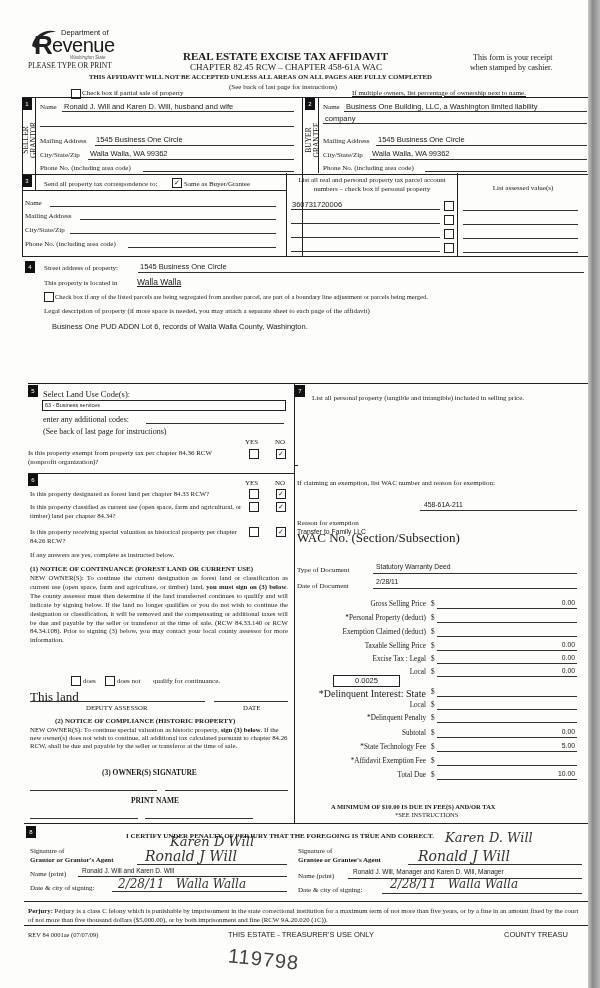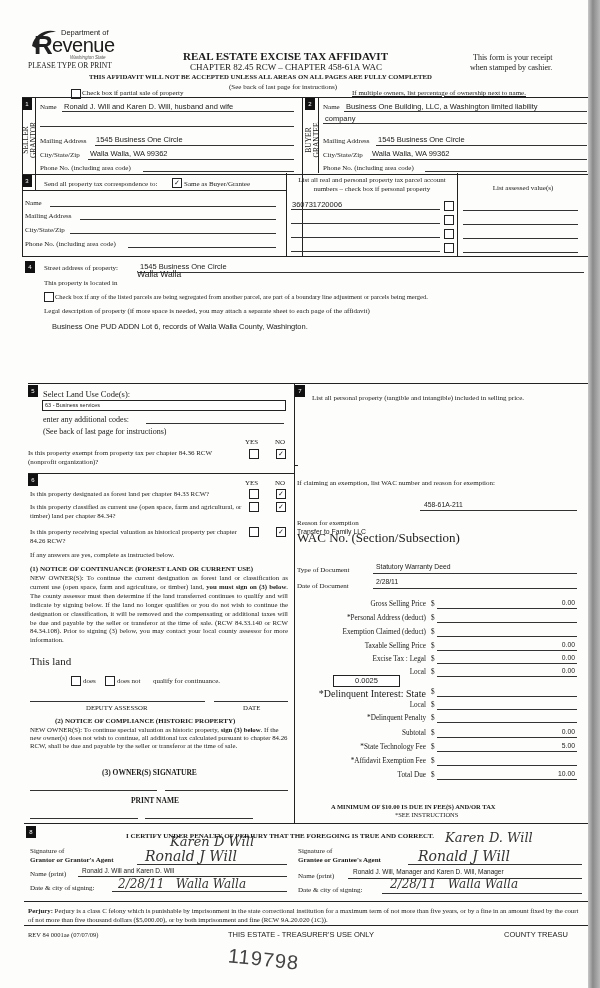--- a/index.html
+++ b/index.html
@@ -136,21 +136,21 @@
   <div class="line" style="left:291px;top:251px;width:149px;"></div>
   <span class="chk" style="left:444px;top:243px;"></span>
   <div class="line" style="left:463px;top:252px;width:115px;"></div>
 </div>
 
 <div class="secnum" style="left:25px;top:261px;">4</div>
 <span class="abs t7" style="left:44px;top:264px;">Street address of property:</span>
 <span class="abs fill" style="left:140px;top:262px;">1545 Business One Circle</span>
 <div class="line" style="left:138px;top:272px;width:446px;"></div>
 <span class="abs t7" style="left:44px;top:279px;">This property is located in</span>
-<span class="abs sans" style="left:137px;top:269px;font-size:8.5px;">Walla Walla</span>
+<span class="abs sans" style="left:137px;top:277px;font-size:8.5px;text-decoration:underline;">Walla Walla</span>
 <span class="chk" style="left:44px;top:292px;"></span>
 <span class="abs nowrap" style="left:55px;top:293px;font-size:6.5px;">Check box if any of the listed parcels are being segregated from another parcel, are part of a boundary line adjustment or parcels being merged.</span>
 <span class="abs nowrap" style="left:44px;top:307px;font-size:7px;">Legal description of property (if more space is needed, you may attach a separate sheet to each page of the affidavit)</span>
 <span class="abs fill" style="left:52px;top:322px;">Business One PUD ADDN Lot 6, records of Walla Walla County, Washington.</span>
 
 <div class="hl" style="left:28px;top:383px;width:560px;"></div>
 <div class="vl" style="left:294px;top:383px;height:440px;"></div>
 
 <div class="secnum" style="left:28px;top:385px;">5</div>
 <span class="abs t85" style="left:43px;top:389px;">Select Land Use Code(s):</span>
@@ -184,21 +184,21 @@
 <div>
   <span class="abs" style="left:30px;top:527px;font-size:6.8px;width:210px;line-height:9px;">Is this property receiving special valuation as historical property per chapter 84.26 RCW?</span>
   <span class="chk" style="left:249px;top:527px;"></span>
   <span class="chk" style="left:276px;top:527px;">✓</span>
 </div>
 <span class="abs" style="left:30px;top:551px;font-size:6.8px;">If any answers are yes, complete as instructed below.</span>
 <span class="abs b nowrap" style="left:30px;top:565px;font-size:7px;">(1) NOTICE OF CONTINUANCE  (FOREST LAND OR CURRENT USE)</span>
 <div class="abs" style="left:30px;top:574px;width:258px;font-size:6.8px;line-height:8.9px;text-align:justify;">
   <span>NEW OWNER(S): To continue the current designation as forest land or classification as current use (open space, farm and agriculture, or timber) land, </span><span class="b">you must sign on (3) below</span><span>. The county assessor must then determine if the land transferred continues to qualify and will indicate by signing below. If the land no longer qualifies or you do not wish to continue the designation or classification, it will be removed and the compensating or additional taxes will be due and payable by the seller or transferor at the time of sale. (RCW 84.33.140 or RCW 84.34.108). Prior to signing (3) below, you may contact your local county assessor for more information.</span>
 </div>
-<span class="abs" style="left:30px;top:655px;font-size:11px;">This land</span>
+<span class="abs" style="left:30px;top:689px;font-size:13px;">This land</span>
 <span class="chk" style="left:71px;top:676px;"></span>
 <span class="abs" style="left:83px;top:677px;font-size:7px;">does</span>
 <span class="chk" style="left:105px;top:676px;"></span>
 <span class="abs" style="left:117px;top:677px;font-size:7px;">does not</span>
 <span class="abs" style="left:153px;top:677px;font-size:7px;">qualify for continuance.</span>
 
 <div class="line" style="left:30px;top:701px;width:175px;"></div>
 <div class="line" style="left:214px;top:701px;width:74px;"></div>
 <span class="abs" style="left:86px;top:704px;font-size:6.8px;">DEPUTY ASSESSOR</span>
 <span class="abs" style="left:243px;top:704px;font-size:6.8px;">DATE</span>
@@ -235,21 +235,21 @@
 </div>
 
 <div id="fee-rows">
     <div>
       <span class="abs right nowrap" style="left: 300px; top: 600px; width: 126px; font-size: 7.2px;">Gross Selling Price</span>
       <span class="abs" style="left: 431px; top: 600px; font-size: 7.2px;">$</span>
       <span class="abs fill right" style="left: 437px; top: 599px; width: 138px; font-size: 6.8px;">0.00</span>
       <div class="line" style="left: 437px; top: 608px; width: 140px;"></div>
     </div>
     <div>
-      <span class="abs right nowrap" style="left: 300px; top: 614px; width: 126px; font-size: 7.2px;">*Personal Address (deduct)</span>
+      <span class="abs right nowrap" style="left: 300px; top: 614px; width: 126px; font-size: 7.2px;">*Personal Property (deduct)</span>
       <span class="abs" style="left: 431px; top: 614px; font-size: 7.2px;">$</span>
       <span class="abs fill right" style="left: 437px; top: 613px; width: 138px; font-size: 6.8px;"></span>
       <div class="line" style="left: 437px; top: 622px; width: 140px;"></div>
     </div>
     <div>
       <span class="abs right nowrap" style="left: 300px; top: 628px; width: 126px; font-size: 7.2px;">Exemption Claimed (deduct)</span>
       <span class="abs" style="left: 431px; top: 628px; font-size: 7.2px;">$</span>
       <span class="abs fill right" style="left: 437px; top: 627px; width: 138px; font-size: 6.8px;"></span>
       <div class="line" style="left: 437px; top: 636px; width: 140px;"></div>
     </div>

